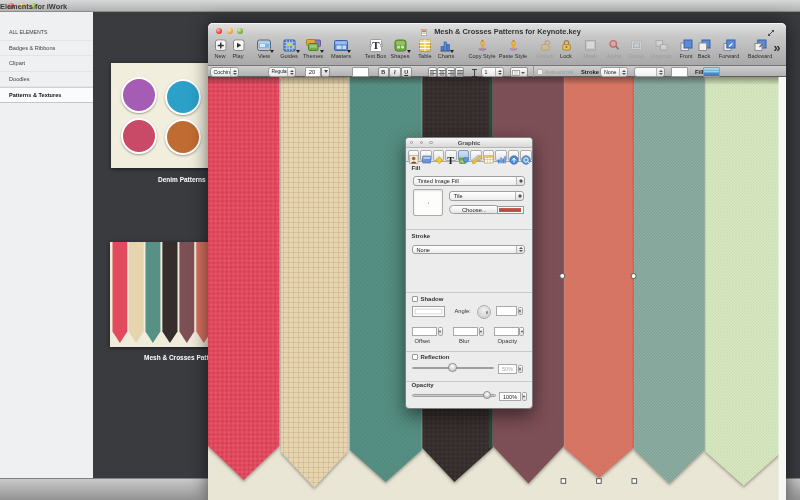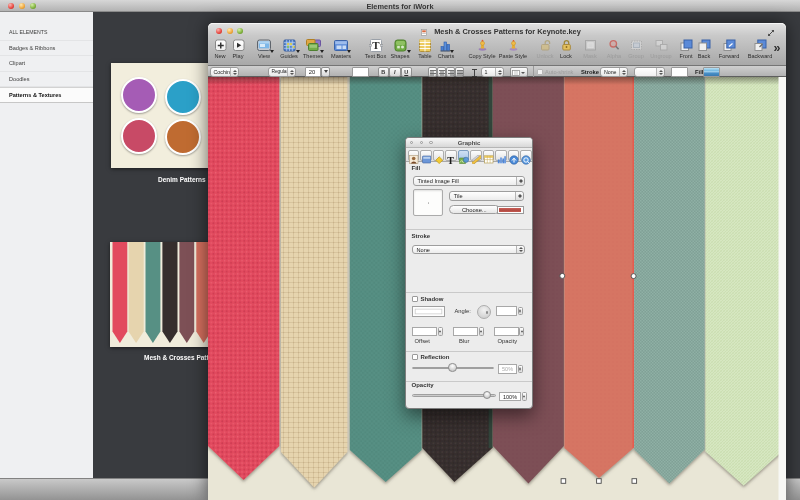--- a/index.html
+++ b/index.html
@@ -4,21 +4,21 @@
 <style>
   * { margin:0; padding:0; box-sizing:border-box; }
   html,body { width:800px; height:500px; overflow:hidden; }
   body { font-family:"Liberation Sans", sans-serif; }
   #scene { position:relative; width:800px; height:500px; background:#393b3f; overflow:hidden; }
   .abs { position:absolute; }
 
   
   #bgtitle { left:0; top:0; width:800px; height:12px;
     background:linear-gradient(#d7d7d7,#b3b3b3); border-bottom:1px solid #8a8a8a; }
-  #bgtitle .t { position:absolute; left:0; right:0; top:1.5px; text-align:center;
+  #bgtitle .t { position:absolute; left:0; right:0; top:1.5px; text-align:left;
     font-size:7.4px; font-weight:bold; color:#383838; }
   .tl { position:absolute; width:6px; height:6px; border-radius:50%; top:3px; }
   .tl.r { background:radial-gradient(circle at 35% 30%, #f9b7b2, #e8463e 60%, #b3221c); }
   .tl.y { background:radial-gradient(circle at 35% 30%, #ffe9b0, #f0a73c 60%, #c07d14); }
   .tl.g { background:radial-gradient(circle at 35% 30%, #d5f0a8, #7fb13c 60%, #577f1d); }
 
   #sidebar { left:0; top:12px; width:93px; height:466px; background:#eff0f2; }
   #sidebar .row { position:absolute; left:0; width:93px; height:15.5px;
     font-size:5.6px; color:#3d3d3d; line-height:15.5px; padding-left:9px;
     border-bottom:1px solid #e3e4e6; white-space:nowrap; }

